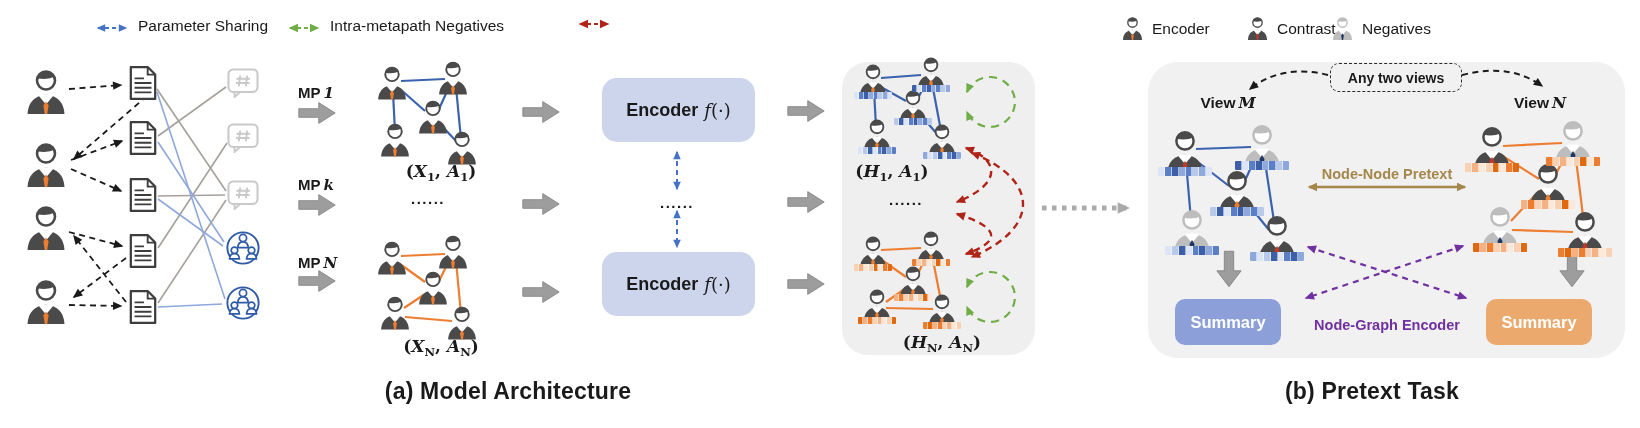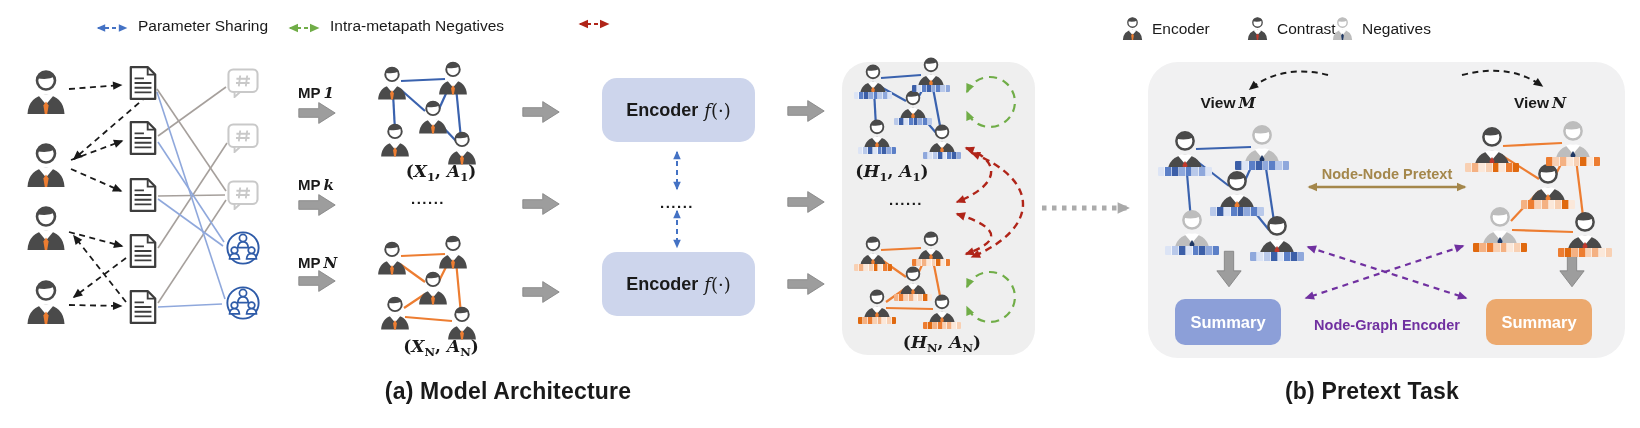--- a/index.html
+++ b/index.html
@@ -356,20 +356,23 @@
 
   <div class="abs encoder" style="left:602px;top:78px">
     <span>Encoder</span>
       <span class="enc-fn"><i>f</i><span>(·)</span></span>
   </div>
   <div class="abs encoder" style="left:602px;top:252px">
     <span>Encoder</span>
       <span class="enc-fn"><i>f</i><span>(·)</span></span>
   </div>
 
+  <div class="abs" id="anytwo">
+      <span>Any two views</span>
+    </div>
   <div class="abs viewlab ctr" style="left:1228px;top:93px"><span>View</span><span class="mvar">M</span></div>
   <div class="abs viewlab ctr" style="left:1540px;top:93px"><span>View</span><span class="mvar">N</span></div>
   <div class="abs ctr txt" id="nn-lab" style="left:1387px;top:166px">Node-Node Pretext</div>
   <div class="abs ctr txt" id="ng-lab" style="left:1387px;top:317px">Node-Graph Encoder</div>
   <div class="abs summary" id="sum-l" style="left:1175px;top:299px">
       <span>Summary</span>
     </div>
   <div class="abs summary" id="sum-r" style="left:1486px;top:299px">
       <span>Summary</span>
     </div>

